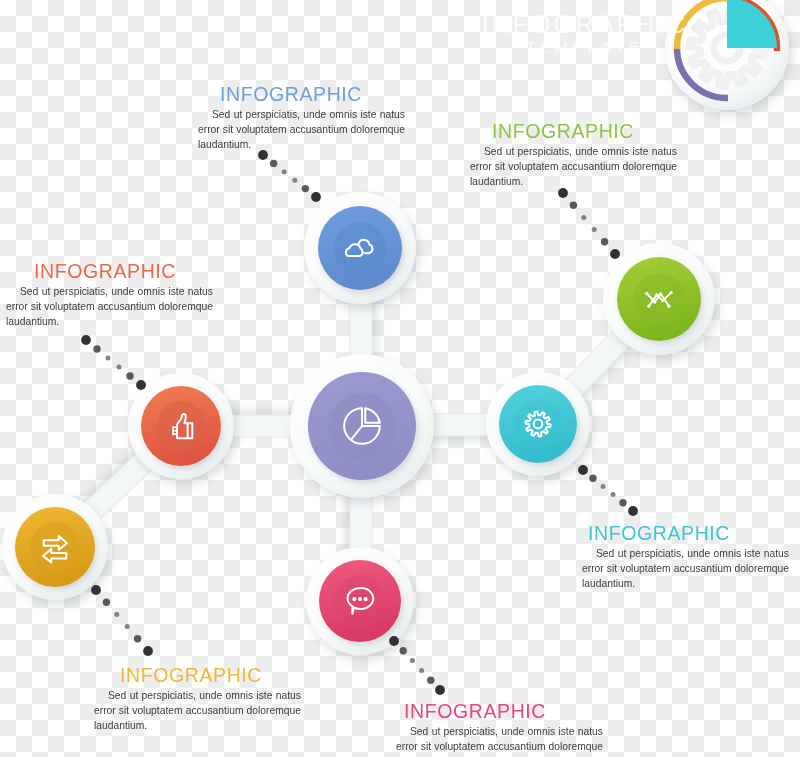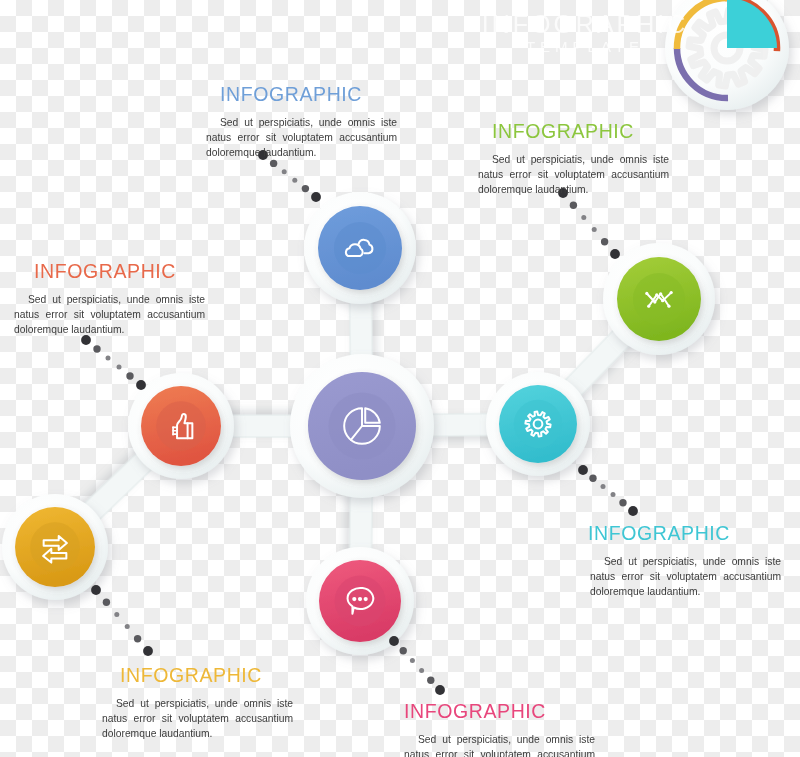--- a/index.html
+++ b/index.html
@@ -42,21 +42,21 @@
     font-size: 19.5px;
     letter-spacing: 0.6px;
     line-height: 1.05;
     margin: 0 0 3px 0;
     font-weight: 400;
   }
   .label .body {
     font-size: 10.3px;
     line-height: 1.42;
     color: #3c3c3c;
-    margin: 12px;
+    margin: 4px;
     text-align: justify;
     text-align-last: left;
     text-indent: 14px;
   }
 
   .lbl-top-left   { left: 194px; top: 84px;  }
   .lbl-top-left .title   { text-align: left; padding-left: 26px; }
   .lbl-top-right  { left: 466px; top: 121px; }
   .lbl-top-right .title  { text-align: left; padding-left: 26px; }
   .lbl-left       { left: 2px;   top: 261px; }

